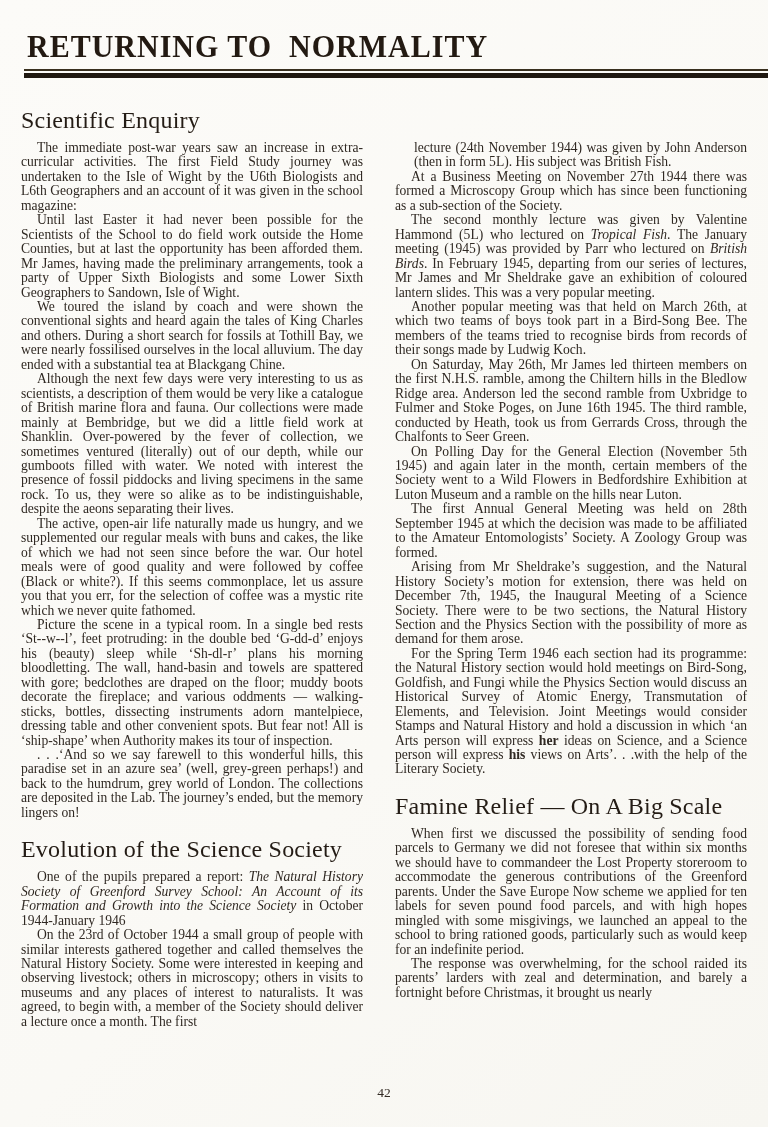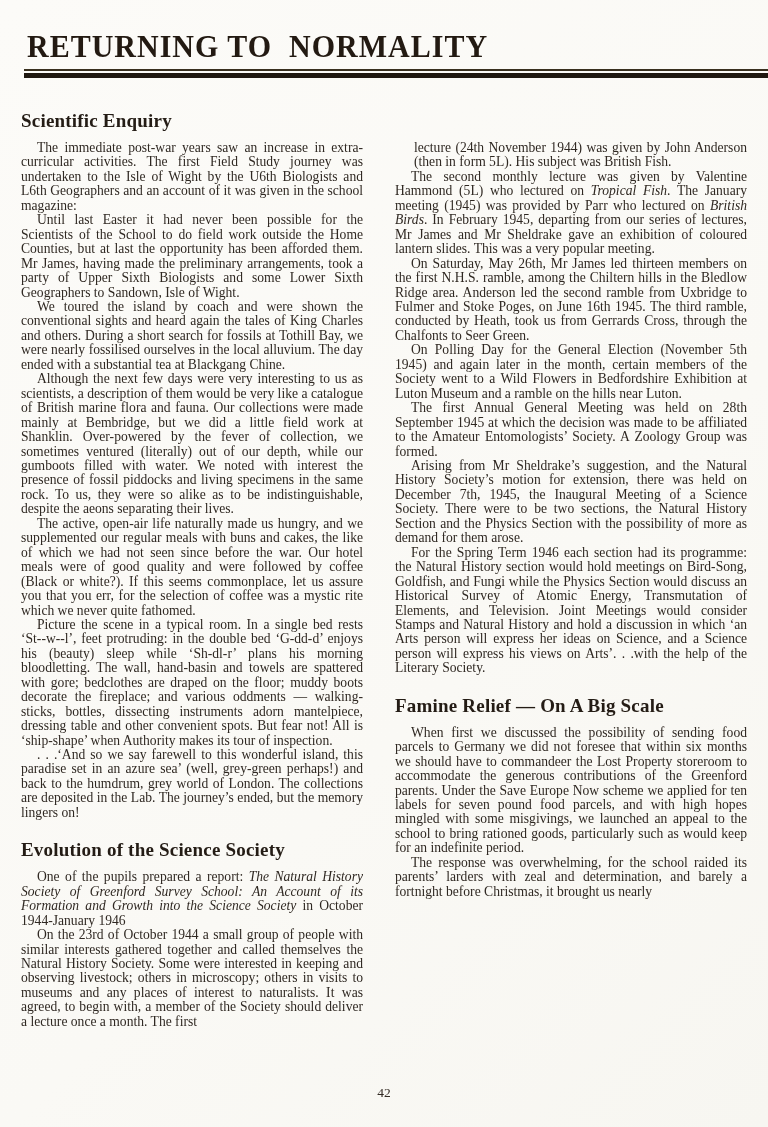--- a/index.html
+++ b/index.html
@@ -17,32 +17,32 @@
     font-size:30px;line-height:32px;font-weight:bold;
     letter-spacing:1px;white-space:pre;color:#231a12;
     transform:scaleY(1.04);transform-origin:top left;
   }
   .rule-thin{position:absolute;left:24px;right:0;top:69px;height:2px;background:#39301f;}
   .rule-thick{position:absolute;left:24px;right:0;top:73px;height:5px;background:#1f1810;}
   .col{position:absolute;}
   .col-left{left:21px;top:110px;width:342px;}
   .col-right{left:395px;top:141px;width:352px;}
   .section-heading{
-    font-size:19px;line-height:21px;font-weight:bold;
+    font-size:24px;line-height:21px;font-weight:normal;
     margin:0 0 10px 0;color:#241c15;letter-spacing:0.2px;
   }
   .col .section-heading + .section-heading,
   .col .para + .section-heading{margin-top:19px;}
   .para{
     margin:0;text-align:justify;text-indent:16px;
     font-size:13.6px;line-height:14.45px;
     color:#2f2822;
   }
   .para .it{font-style:italic;}
-  .para .bd{font-weight:normal;}
+  .para .bd{font-weight:bold;}
   .page-number{
     position:absolute;left:0;top:1085px;width:768px;
     text-align:center;font-size:13.5px;color:#332b24;
   }
 </style>
 </head>
 <body>
 
 <div class="sheet">
   <h1 class="page-title">RETURNING TO  NORMALITY</h1>
@@ -50,28 +50,30 @@
   <div class="rule-thick"></div>
 
   <div class="col col-left">
       <h2 class="section-heading">Scientific Enquiry</h2>
       <p class="para"><span>The immediate post-war years saw an increase in extra-curricular activities. The first Field Study journey was undertaken to the Isle of Wight by the U6th Biologists and L6th Geographers and an account of it was given in the school magazine:</span></p>
       <p class="para"><span>Until last Easter it had never been possible for the Scientists of the School to do field work outside the Home Counties, but at last the opportunity has been afforded them. Mr James, having made the preliminary arrangements, took a party of Upper Sixth Biologists and some Lower Sixth Geographers to Sandown, Isle of Wight.</span></p>
       <p class="para"><span>We toured the island by coach and were shown the conventional sights and heard again the tales of King Charles and others. During a short search for fossils at Tothill Bay, we were nearly fossilised ourselves in the local alluvium. The day ended with a substantial tea at Blackgang Chine.</span></p>
       <p class="para"><span>Although the next few days were very interesting to us as scientists, a description of them would be very like a catalogue of British marine flora and fauna. Our collections were made mainly at Bembridge, but we did a little field work at Shanklin. Over-powered by the fever of collection, we sometimes ventured (literally) out of our depth, while our gumboots filled with water. We noted with interest the presence of fossil piddocks and living specimens in the same rock. To us, they were so alike as to be indistinguishable, despite the aeons separating their lives.</span></p>
       <p class="para"><span>The active, open-air life naturally made us hungry, and we supplemented our regular meals with buns and cakes, the like of which we had not seen since before the war. Our hotel meals were of good quality and were followed by coffee (Black or white?). If this seems commonplace, let us assure you that you err, for the selection of coffee was a mystic rite which we never quite fathomed.</span></p>
       <p class="para"><span>Picture the scene in a typical room. In a single bed rests ‘St--w--l’, feet protruding: in the double bed ‘G-dd-d’ enjoys his (beauty) sleep while ‘Sh-dl-r’ plans his morning bloodletting. The wall, hand-basin and towels are spattered with gore; bedclothes are draped on the floor; muddy boots decorate the fireplace; and various oddments — walking-sticks, bottles, dissecting instruments adorn mantelpiece, dressing table and other convenient spots. But fear not! All is ‘ship-shape’ when Authority makes its tour of inspection.</span></p>
-      <p class="para"><span>. . .‘And so we say farewell to this wonderful island, this paradise set in an azure sea’ (well, grey-green perhaps!) and back to the humdrum, grey world of London. The collections are deposited in the Lab. The journey’s ended, but the memory lingers on!</span></p>
+      <p class="para"><span>. . .‘And so we say farewell to this wonderful hills, this paradise set in an azure sea’ (well, grey-green perhaps!) and back to the humdrum, grey world of London. The collections are deposited in the Lab. The journey’s ended, but the memory lingers on!</span></p>
       <h2 class="section-heading">Evolution of the Science Society</h2>
       <p class="para"><span>One of the pupils prepared a report: </span><span class="it">The Natural History Society of Greenford Survey School: An Account of its Formation and Growth into the Science Society</span><span> in October 1944-January 1946</span></p>
       <p class="para"><span>On the 23rd of October 1944 a small group of people with similar interests gathered together and called themselves the Natural History Society. Some were interested in keeping and observing livestock; others in microscopy; others in visits to museums and any places of interest to naturalists. It was agreed, to begin with, a member of the Society should deliver a lecture once a month. The first</span></p>
     </div>
   <div class="col col-right">
       <p class="para" style="text-indent: 0px; margin-left: 19px;"><span>lecture (24th November 1944) was given by John Anderson (then in form 5L). His subject was British Fish.</span></p>
+      <p class="para"><span>At a Business Meeting on November 27th 1944 there was formed a Microscopy Group which has since been functioning as a sub-section of the Society.</span></p>
       <p class="para"><span>The second monthly lecture was given by Valentine Hammond (5L) who lectured on </span><span class="it">Tropical Fish</span><span>. The January meeting (1945) was provided by Parr who lectured on </span><span class="it">British Birds</span><span>. In February 1945, departing from our series of lectures, Mr James and Mr Sheldrake gave an exhibition of coloured lantern slides. This was a very popular meeting.</span></p>
+      <p class="para"><span>Another popular meeting was that held on March 26th, at which two teams of boys took part in a Bird-Song Bee. The members of the teams tried to recognise birds from records of their songs made by Ludwig Koch.</span></p>
       <p class="para"><span>On Saturday, May 26th, Mr James led thirteen members on the first N.H.S. ramble, among the Chiltern hills in the Bledlow Ridge area. Anderson led the second ramble from Uxbridge to Fulmer and Stoke Poges, on June 16th 1945. The third ramble, conducted by Heath, took us from Gerrards Cross, through the Chalfonts to Seer Green.</span></p>
       <p class="para"><span>On Polling Day for the General Election (November 5th 1945) and again later in the month, certain members of the Society went to a Wild Flowers in Bedfordshire Exhibition at Luton Museum and a ramble on the hills near Luton.</span></p>
       <p class="para"><span>The first Annual General Meeting was held on 28th September 1945 at which the decision was made to be affiliated to the Amateur Entomologists’ Society. A Zoology Group was formed.</span></p>
       <p class="para"><span>Arising from Mr Sheldrake’s suggestion, and the Natural History Society’s motion for extension, there was held on December 7th, 1945, the Inaugural Meeting of a Science Society. There were to be two sections, the Natural History Section and the Physics Section with the possibility of more as demand for them arose.</span></p>
       <p class="para"><span>For the Spring Term 1946 each section had its programme: the Natural History section would hold meetings on Bird-Song, Goldfish, and Fungi while the Physics Section would discuss an Historical Survey of Atomic Energy, Transmutation of Elements, and Television. Joint Meetings would consider Stamps and Natural History and hold a discussion in which ‘an Arts person will express </span><span class="bd">her</span><span> ideas on Science, and a Science person will express </span><span class="bd">his</span><span> views on Arts’. . .with the help of the Literary Society.</span></p>
       <h2 class="section-heading">Famine Relief — On A Big Scale</h2>
       <p class="para"><span>When first we discussed the possibility of sending food parcels to Germany we did not foresee that within six months we should have to commandeer the Lost Property storeroom to accommodate the generous contributions of the Greenford parents. Under the Save Europe Now scheme we applied for ten labels for seven pound food parcels, and with high hopes mingled with some misgivings, we launched an appeal to the school to bring rationed goods, particularly such as would keep for an indefinite period.</span></p>
       <p class="para"><span>The response was overwhelming, for the school raided its parents’ larders with zeal and determination, and barely a fortnight before Christmas, it brought us nearly</span></p>
     </div>
 

